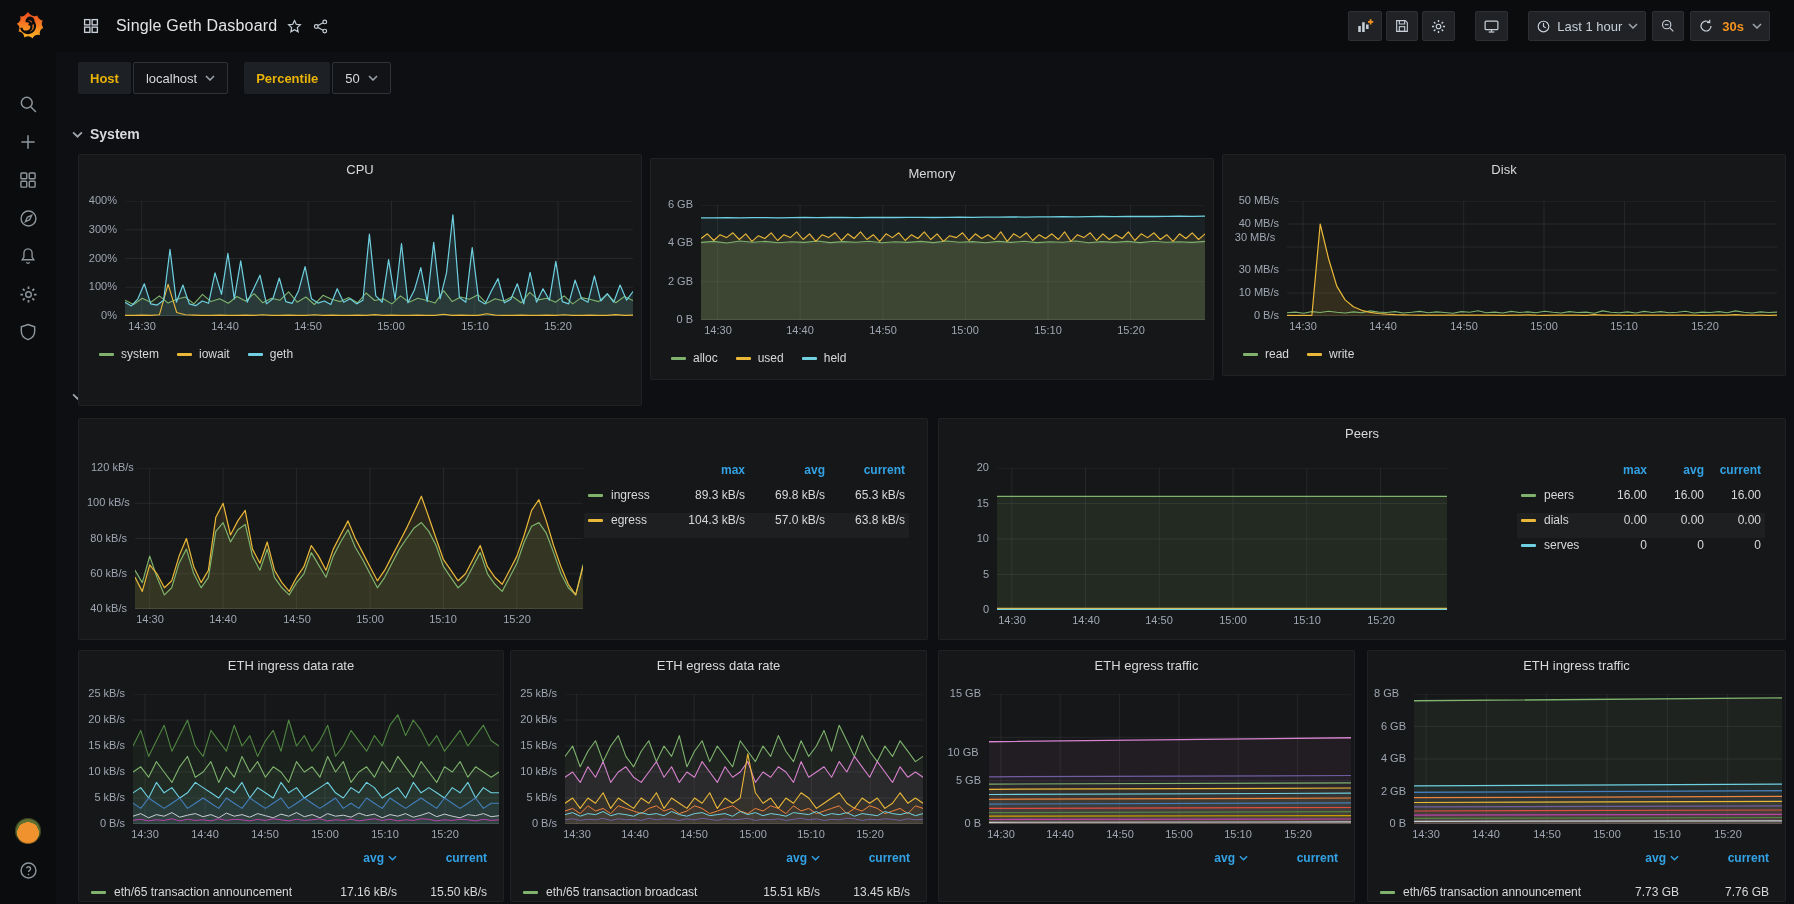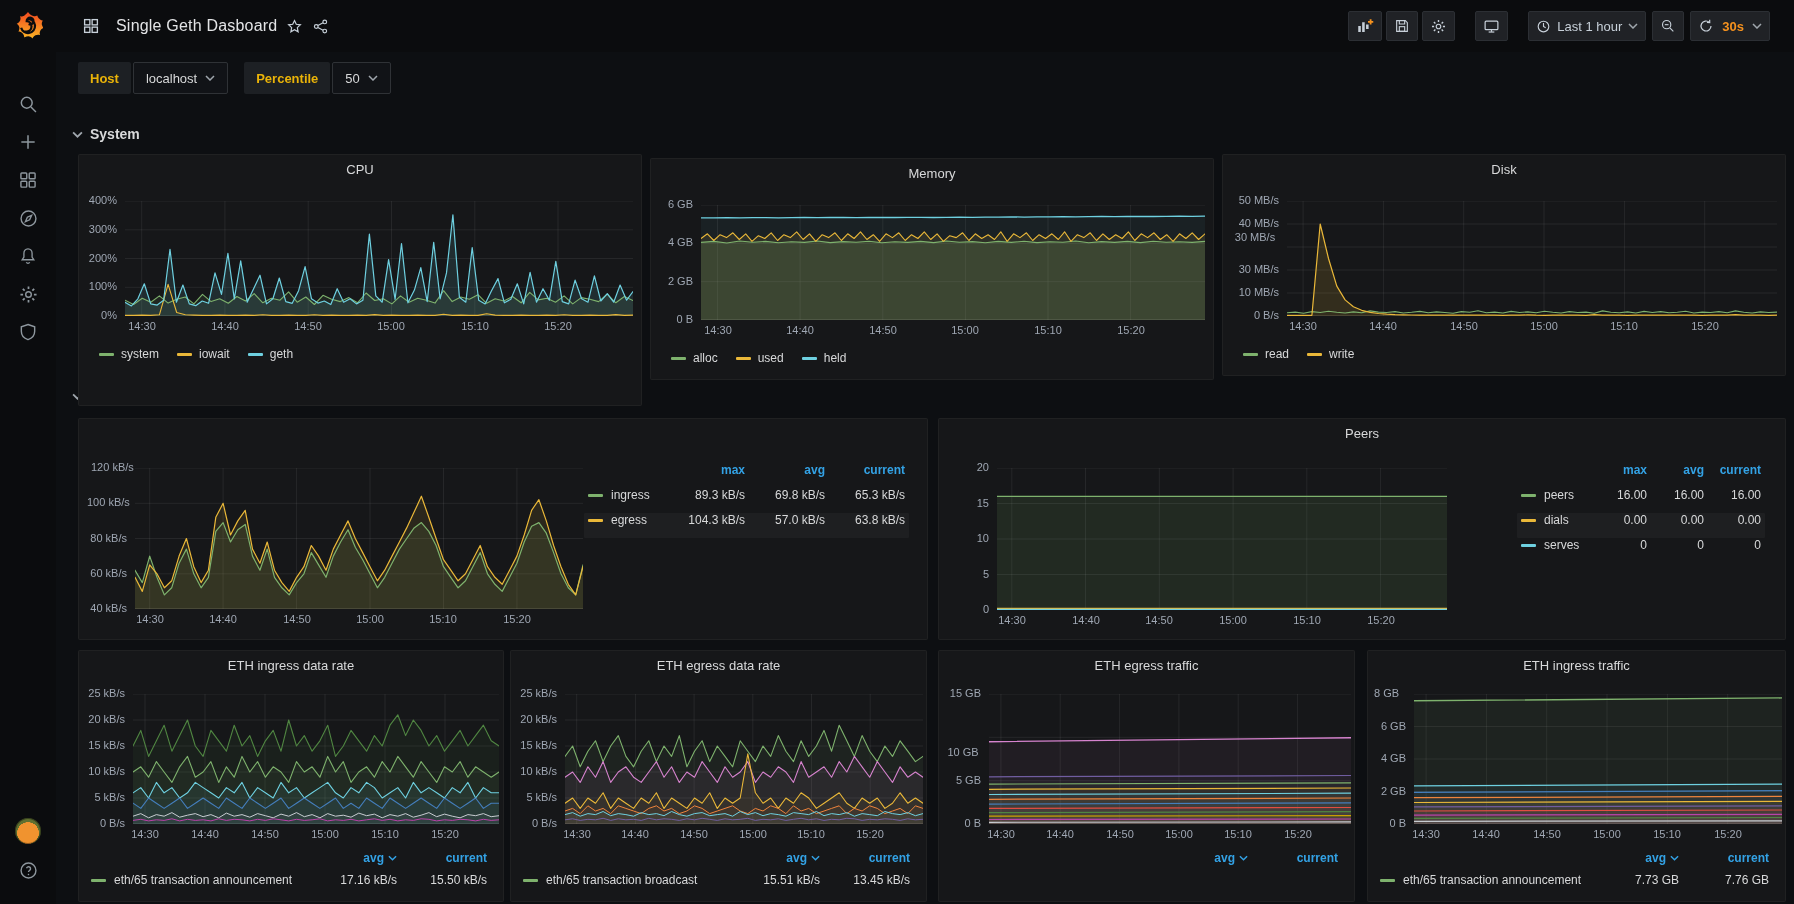--- a/index.html
+++ b/index.html
@@ -51,21 +51,21 @@
   .lrow.hl{background:rgba(255,255,255,.035);}
   .lname{flex:1;display:flex;align-items:center;gap:8px;cursor:pointer;}
   .lcell{text-align:right;color:#d8d9da;}
   .lhead .lcell{color:#33a2e5;font-weight:700;cursor:pointer;}
   .lt-traffic .lcell{width:80px;}
   .lt-traffic .lcell.c1{width:86px;}
   .lt-peers .lcell{width:57px;}
 
   .blegend{position:absolute;left:12px;right:16px;top:196px;font-size:12px;}
   .bhead{display:flex;justify-content:flex-end;height:22px;align-items:center;}
-  .brow{display:flex;align-items:flex-start;height:26px;margin-top:4px;}
+  .brow{display:flex;align-items:flex-end;height:26px;margin-top:4px;}
   .bname{display:flex;align-items:center;gap:8px;flex:1;color:#d8d9da;cursor:pointer;}
   .bcell{width:90px;text-align:right;color:#d8d9da;}
   .bcell.hcell{color:#33a2e5;font-weight:700;display:flex;justify-content:flex-end;align-items:center;gap:4px;cursor:pointer;}
   svg.ic{display:block;}
 </style>
 </head>
 <body>
 
 <div class="screen">
 

